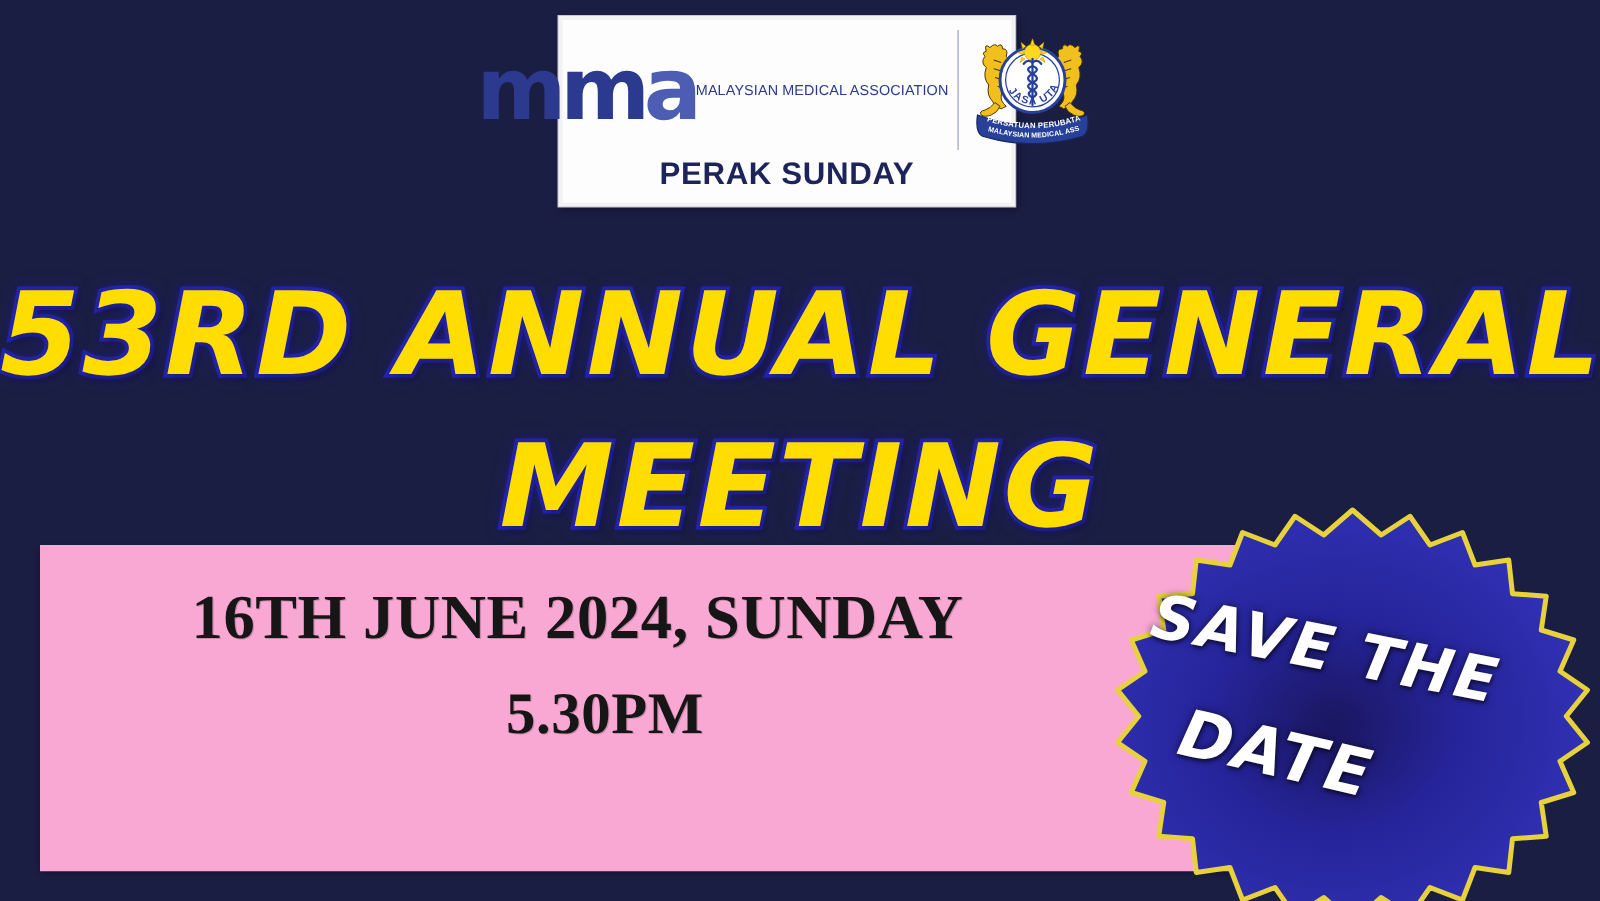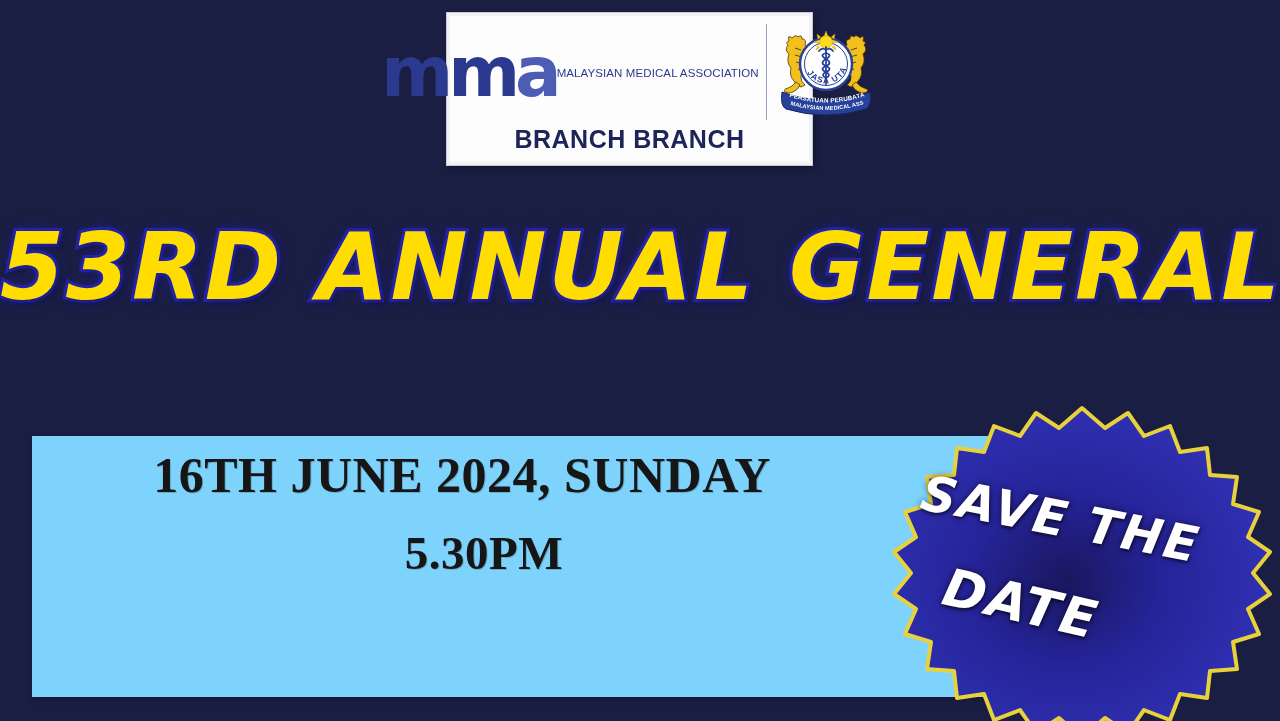--- a/index.html
+++ b/index.html
@@ -115,23 +115,24 @@
     white-space: nowrap;
   }
 
   
   .info-panel {
     position: absolute;
     left: 32px;
     top: 436px;
     width: 963px;
     height: 261px;
-    background: #7dd3fc;
+    background: #f9a8d4;
     box-shadow: 0 2px 5px rgba(0,0,0,0.3);
     box-sizing: border-box;
+    padding-top: 18px;
   }
   .info-inner {
     width: 860px;
     text-align: center;
   }
   .info-line {
     font-family: "Liberation Serif", serif;
     font-weight: 700;
     color: #161616;
     text-transform: uppercase;
@@ -240,25 +241,26 @@
             <textPath href="#ribArc1" startOffset="3%">PERSATUAN PERUBATAN MALAYSIA</textPath>
           </text>
           <path id="ribArc2" d="M14 82 q38 12 76 0" fill="none"></path>
           <text font-family="Liberation Sans, sans-serif" font-size="5.6" font-weight="700" fill="#ffffff" letter-spacing="0.1">
             <textPath href="#ribArc2" startOffset="3%">MALAYSIAN MEDICAL ASSOCIATION</textPath>
           </text>
         </svg>
       </div>
     </div>
 
-    <div class="perak-branch">BRANCH BRANCH</div>
+    <div class="perak-branch">PERAK SUNDAY</div>
   </div>
 
   <div class="headline">
     <div class="headline-line">53RD ANNUAL GENERAL</div>
+    <div class="headline-line">MEETING</div>
   </div>
 
   <div class="info-panel">
     <div class="info-inner">
       <div class="info-line date">16TH JUNE 2024, SUNDAY</div>
       <div class="info-line time">5.30PM</div>
     </div>
   </div>
 
   <div class="badge">

